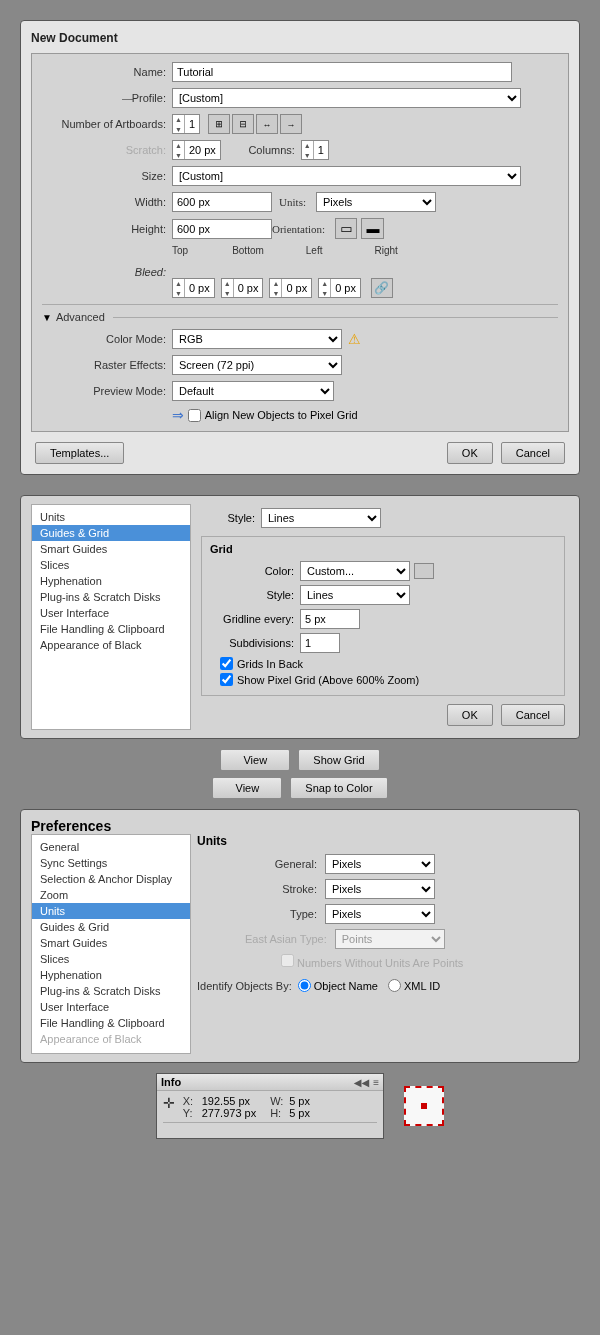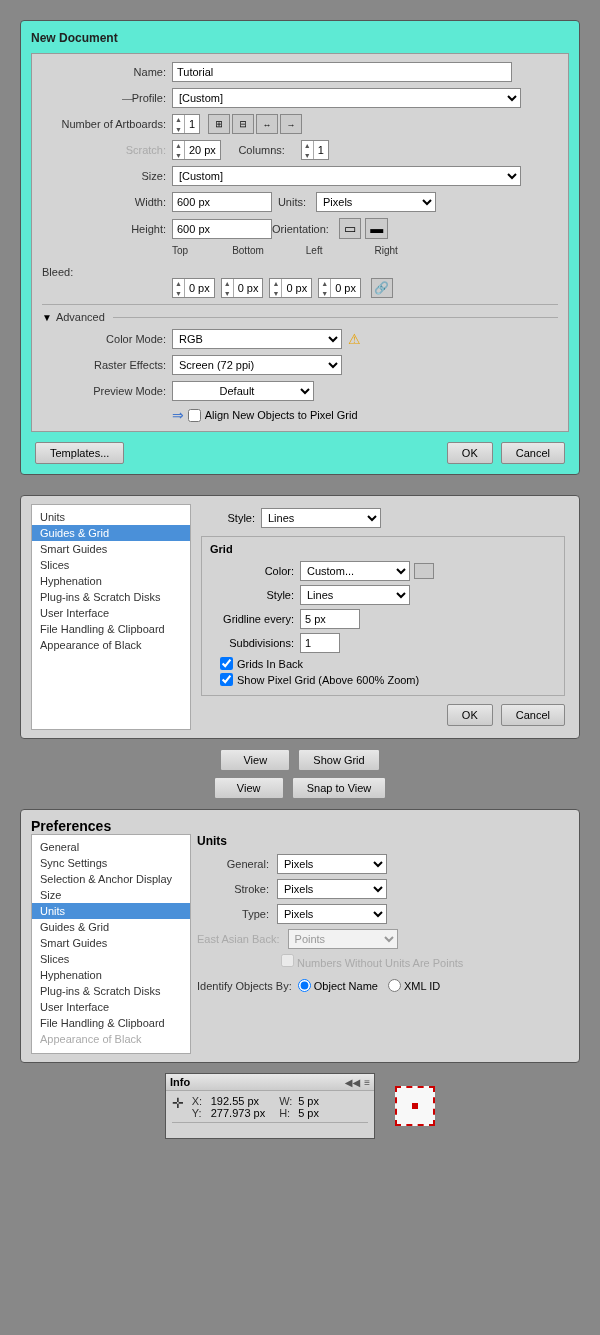--- a/index.html
+++ b/index.html
@@ -6,21 +6,21 @@
     body {
       background: #888;
       font-family: Arial, sans-serif;
       font-size: 11px;
       color: #000;
       width: 600px;
     }
 
     
     .dialog {
-      background: #5eead4;
+      background: #e5e5e5;
       border: 1px solid #555;
       border-radius: 4px;
       margin: 20px auto;
       padding: 10px;
       width: 560px;
     }
     .dialog-title {
       font-size: 12px;
       font-weight: bold;
       margin-bottom: 8px;
@@ -115,33 +115,34 @@
     }
     .spacing-label {
       text-align: right;
       min-width: 130px;
       padding-right: 6px;
       color: #aaa;
     }
     .columns-label {
       text-align: right;
       min-width: 80px;
-      padding-right: 16px;
+      padding-right: 6px;
       color: #333;
     }
     .bleed-section {
       display: flex;
       align-items: center;
       margin-bottom: 6px;
     }
     .bleed-label {
-      text-align: left;
+      text-align: right;
       min-width: 130px;
       padding-right: 6px;
       color: #333;
+      font-style: italic;
     }
     .bleed-col-label {
       font-size: 10px;
       color: #333;
       margin-bottom: 2px;
     }
     .lock-btn {
       background: #ccc;
       border: 1px solid #888;
       width: 22px;
@@ -349,20 +350,21 @@
     }
     .units-box-title {
       font-size: 12px;
       font-weight: bold;
       margin-bottom: 6px;
     }
     .units-row {
       display: flex;
       align-items: center;
       margin-bottom: 5px;
+      margin-left: 48px;
     }
     .units-label {
       min-width: 80px;
       text-align: right;
       padding-right: 8px;
       font-size: 11px;
       color: #333;
     }
     .units-label-disabled {
       color: #aaa;
@@ -392,21 +394,21 @@
     
     .info-area {
       display: flex;
       justify-content: center;
       margin: 0 auto 20px;
       width: 560px;
     }
     .info-panel {
       background: #d4d4d4;
       border: 1px solid #555;
-      width: 210px;
+      width: 228px;
     }
     .info-titlebar {
       background: linear-gradient(to bottom, #e8e8e8, #cccccc);
       border-bottom: 1px solid #aaa;
       padding: 2px 4px;
       display: flex;
       justify-content: space-between;
       align-items: center;
     }
     .info-title {
@@ -479,20 +481,21 @@
       display: flex;
       align-items: center;
       gap: 4px;
     }
     .units-select-label {
       font-size: 11px;
       color: #333;
       min-width: 40px;
       text-align: right;
       padding-right: 6px;
+      font-family: Liberation Serif, serif;
     }
   </style>
 </head>
 <body>
 
 <div class="dialog">
   <div class="dialog-title">New Document</div>
   <div class="dialog-inner">
 
     <div class="form-row">
@@ -634,21 +637,21 @@
 
       <div class="adv-row">
         <span class="adv-label">Raster Effects:</span>
         <select class="form-select" style="width:170px;">
           <option>Screen (72 ppi)</option>
         </select>
       </div>
 
       <div class="adv-row">
         <span class="adv-label">Preview Mode:</span>
-        <select class="form-select" style="width:142px;text-align:center;">
+        <select class="form-select" style="width:162px;">
           <option>Default</option>
         </select>
       </div>
 
       <div class="pixel-grid-row">
         <span class="pixel-grid-arrow">⇒</span>
         <input type="checkbox" style="">
         <span style="margin-left:4px; font-size:11px;">Align New Objects to Pixel Grid</span>
       </div>
     </div>
@@ -734,33 +737,33 @@
   </div>
 </div>
 
 <div class="middle-buttons">
   <div class="mid-btn-row">
     <button class="mid-btn">View</button>
     <button class="mid-btn">Show Grid</button>
   </div>
   <div class="mid-btn-row">
     <button class="mid-btn">View</button>
-    <button class="mid-btn">Snap to View</button>
+    <button class="mid-btn">Snap to Color</button>
   </div>
 </div>
 
 <div class="prefs-units-dialog">
   <div class="prefs-units-title">Preferences</div>
   <div class="prefs-units-layout">
 
     <div class="prefs-sidebar">
       <div class="prefs-sidebar-item">General</div>
       <div class="prefs-sidebar-item">Sync Settings</div>
       <div class="prefs-sidebar-item">Selection &amp; Anchor Display</div>
-      <div class="prefs-sidebar-item">Size</div>
+      <div class="prefs-sidebar-item">Zoom</div>
       <div class="prefs-sidebar-item active">Units</div>
       <div class="prefs-sidebar-item">Guides &amp; Grid</div>
       <div class="prefs-sidebar-item">Smart Guides</div>
       <div class="prefs-sidebar-item">Slices</div>
       <div class="prefs-sidebar-item">Hyphenation</div>
       <div class="prefs-sidebar-item">Plug-ins &amp; Scratch Disks</div>
       <div class="prefs-sidebar-item">User Interface</div>
       <div class="prefs-sidebar-item">File Handling &amp; Clipboard</div>
       <div class="prefs-sidebar-item" style="color:#aaa;">Appearance of Black</div>
     </div>
@@ -783,21 +786,21 @@
       </div>
 
       <div class="units-row">
         <span class="units-label">Type:</span>
         <select class="form-select" style="width:110px;">
           <option>Pixels</option>
         </select>
       </div>
 
       <div class="units-row">
-        <span class="units-label units-label-disabled">East Asian Back:</span>
+        <span class="units-label units-label-disabled">East Asian Type:</span>
         <select class="form-select" style="width:110px;" disabled="">
           <option>Points</option>
         </select>
       </div>
 
       <div style="margin-left:84px; margin-top:4px; margin-bottom:8px;">
         <input type="checkbox" disabled="" style="">
         <span style="color:#aaa; font-size:11px;">Numbers Without Units Are Points</span>
       </div>
 

